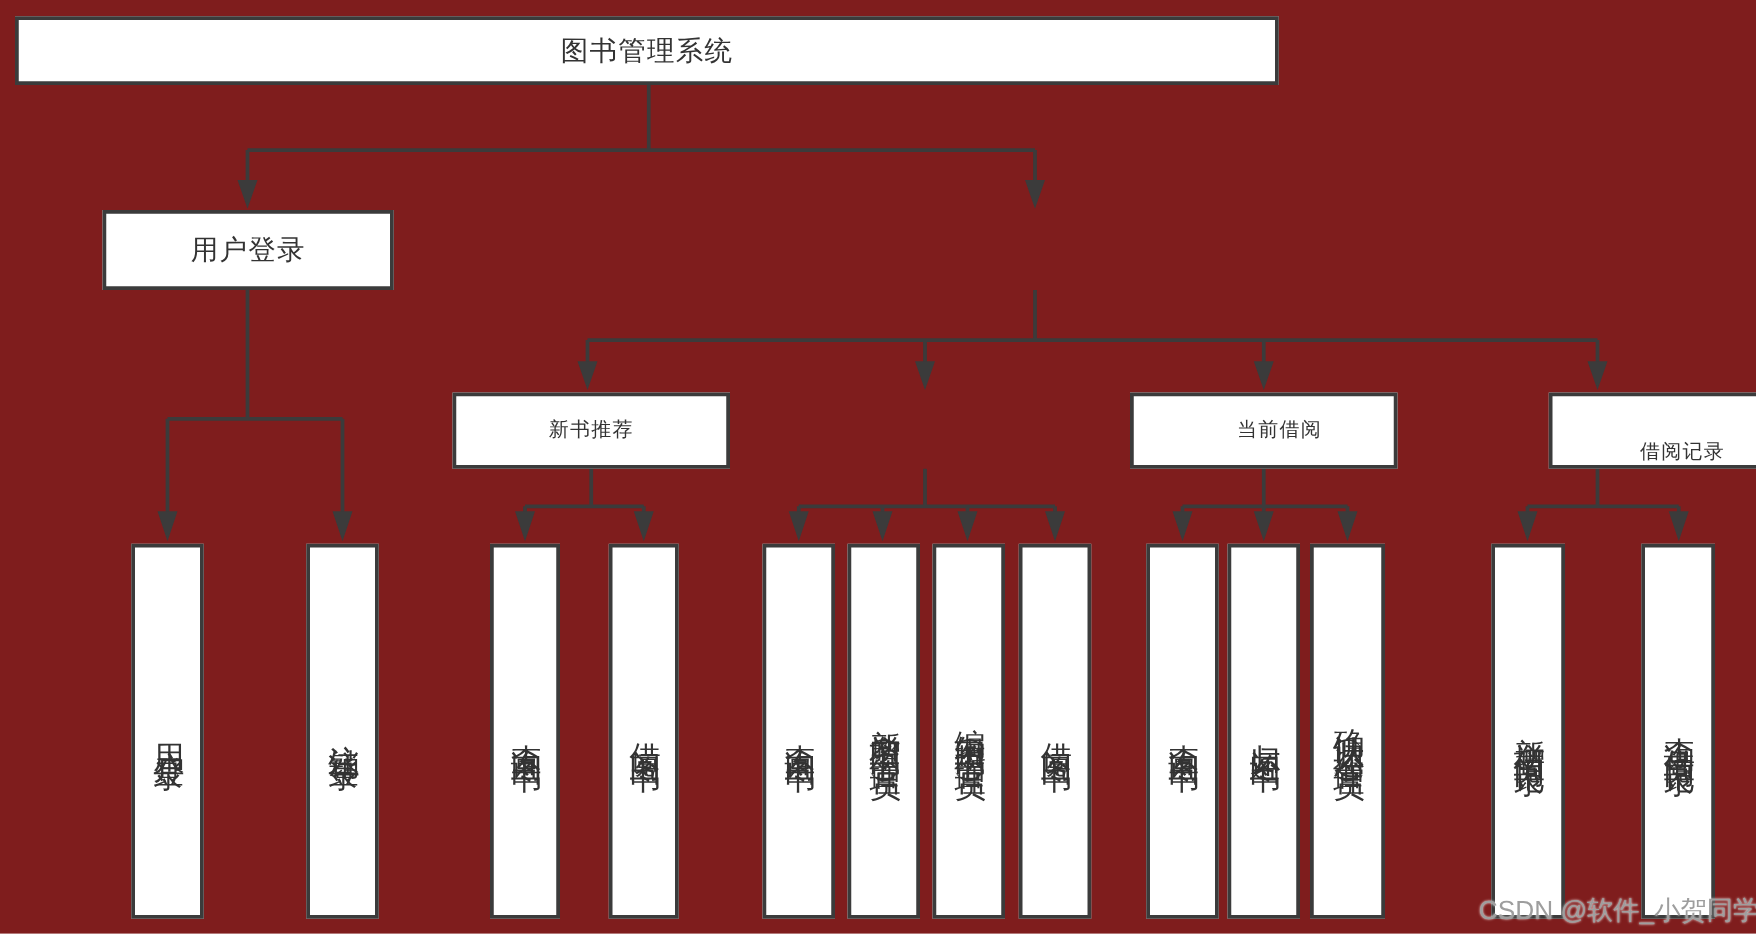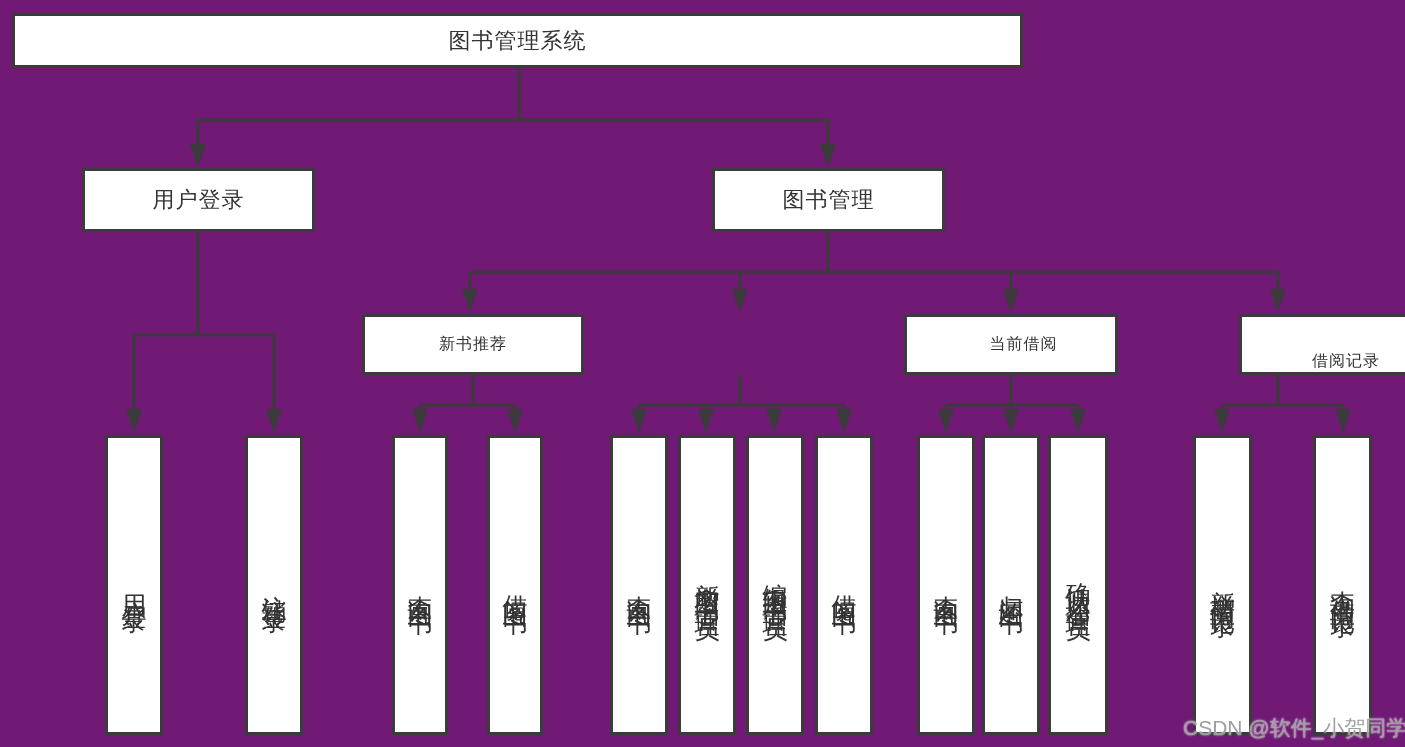--- a/index.html
+++ b/index.html
@@ -2,21 +2,21 @@
 <html><head>
 <meta charset="utf-8">
 <style>
   * { margin: 0; padding: 0; box-sizing: border-box; }
   html, body { background: #ffffff; }
   body { font-family: "Liberation Sans", "DejaVu Sans", sans-serif; }
   .stage {
     position: relative;
     width: 1405px;
     height: 747px;
-    background: #701a75;
+    background: #7f1d1d;
     overflow: hidden;
   }
   .wires {
     position: absolute;
     left: 0; top: 0;
     width: 1405px; height: 747px;
     pointer-events: none;
   }
   .box {
     position: absolute;
@@ -96,23 +96,20 @@
     </g>
   </svg>
 
   <div class="box h" style="left:12px; top:13px; width:1011px; height:55px;">
     <span>图书管理系统</span>
   </div>
 
   <div class="box h" style="left:82px; top:168px; width:233px; height:64px;">
     <span>用户登录</span>
   </div>
-  <div class="box h" style="left:712px; top:168px; width:233px; height:64px;">
-    <span>图书管理</span>
-  </div>
 
   <div class="box h l3" style="left:362px; top:314px; width:222px; height:61px;">
     <span>新书推荐</span>
   </div>
   <div class="box h l3" style="left:904px; top:314px; width:214px; height:61px;padding-left:25px;">
     <span>当前借阅</span>
   </div>
   <div class="box h l3" style="left:1239px; top:314px; width:214px; height:61px;align-items:flex-end;">
     <span>借阅记录</span>
   </div>

